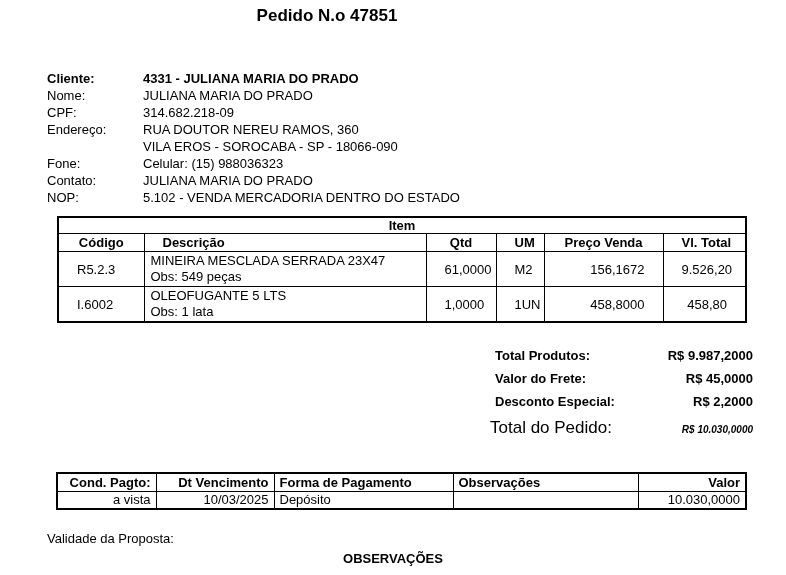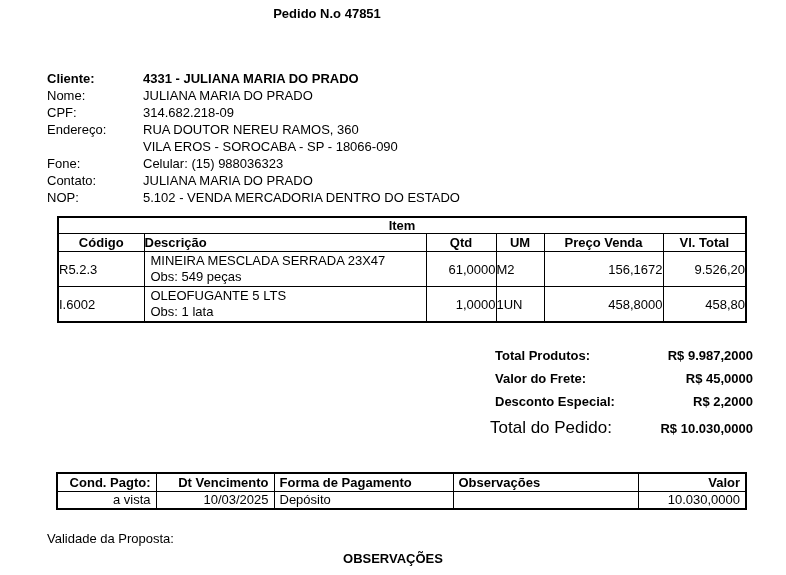--- a/index.html
+++ b/index.html
@@ -7,37 +7,37 @@
     width: 786px; height: 575px;
     background: #ffffff;
     font-family: "Liberation Sans", sans-serif;
     font-size: 13px;
     color: #000000;
     overflow: hidden;
     position: relative;
   }
   .page-title {
     position: absolute; top: 6px; left: 0; width: 654px;
-    text-align: center; font-weight: bold; font-size: 13px;
+    text-align: center; font-weight: bold; font-size: 17px;
   }
   
   .client-block { position: absolute; top: 48px; left: 47px; }
   .client-row { display: flex; height: 17px; line-height: 17px; white-space: nowrap; }
   .client-row .lbl { width: 96px; flex: 0 0 96px; }
   .client-row.bold { font-weight: bold; margin-top: 22px; }
   
   table { border-collapse: collapse; table-layout: fixed; }
   .item-table {
     position: absolute; top: 216px; left: 57px; width: 688px;
     border: 2px solid #000;
   }
   .item-table td, .item-table th {
     border: 1px solid #000;
     font-size: 13px; font-weight: normal;
-    padding: 0 0;
+    padding: 0 18px;
     overflow: hidden; white-space: nowrap;
   }
   .item-table .caption-cell { height: 16px; text-align: center; font-weight: bold; }
   .item-table th { height: 18px; font-weight: bold; text-align: center; }
   .item-table th.al { text-align: left; }
   .item-table td { height: 35px; vertical-align: middle; }
   .item-table .desc-cell { line-height: 16px; padding: 1px 6px; }
   .ac { text-align: right; }
   .ar { text-align: right; margin-left: 27px; }
   .al { text-align: left; }
@@ -45,21 +45,21 @@
   .totals-block { position: absolute; top: 348px; left: 490px; width: 263px; }
   .totals-row {
     display: flex; justify-content: space-between; align-items: baseline;
     height: 23px; font-weight: bold; padding-left: 5px; white-space: nowrap;
   }
   .totals-grand {
     display: flex; justify-content: space-between; align-items: baseline;
     margin-top: 1px; white-space: nowrap;
   }
   .totals-grand .glbl { font-size: 17px; font-weight: normal; }
-  .totals-grand .gval { font-size: 13px; font-weight: bold; }
+  .totals-grand .gval { font-size: 10px; font-weight: bold; font-style: italic; }
   
   .pay-table {
     position: absolute; top: 472px; left: 56px; width: 689px;
     border: 2px solid #000;
   }
   .pay-table td, .pay-table th {
     border: 1px solid #000;
     font-size: 13px;
     padding: 0 5px;
     height: 18px;

